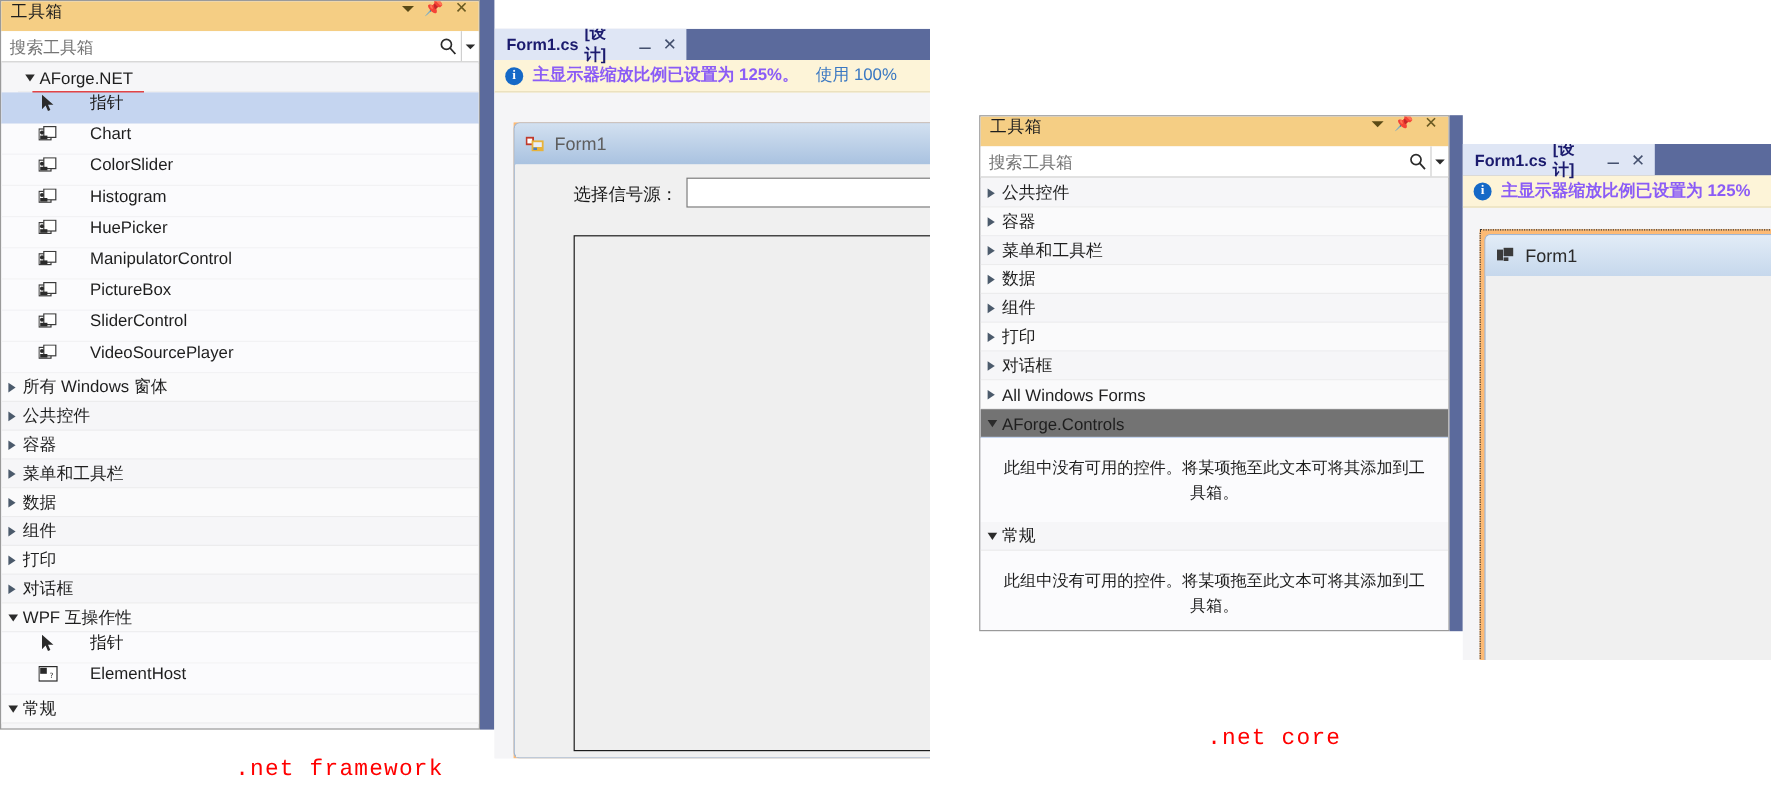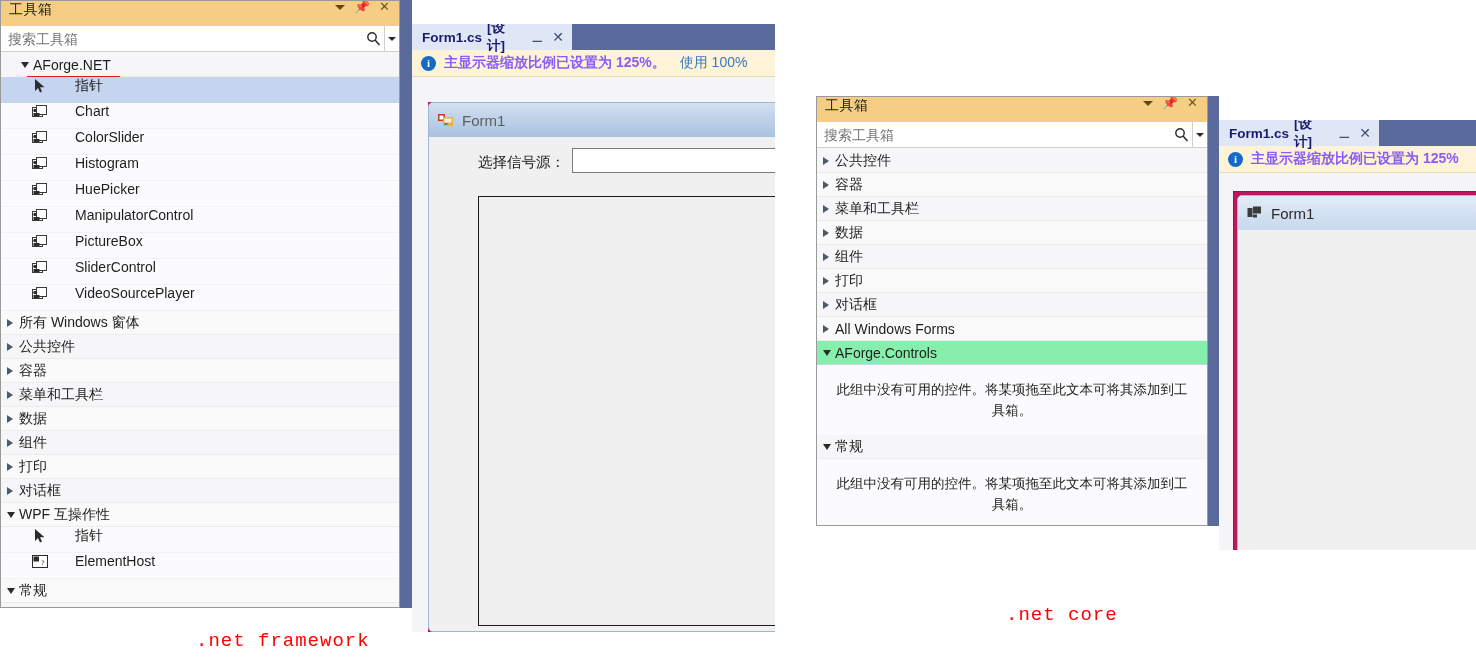--- a/index.html
+++ b/index.html
@@ -24,21 +24,21 @@
   .tb-search-icon{width:22px;display:flex;align-items:center;justify-content:center;color:#2b2b2b;}
   .tb-search-drop{width:14px;border-left:1px solid #cfcfcf;height:100%;display:flex;align-items:center;justify-content:center;}
   .tb-search-drop i{width:0;height:0;border-left:4px solid transparent;border-right:4px solid transparent;border-top:4px solid #2b2b2b;display:block;}
 
   .tb-list{position:absolute;left:0;right:0;overflow:hidden;}
 
   .grp{height:24px;display:flex;align-items:center;font-size:14px;color:#1e1e1e;padding-left:18px;box-sizing:border-box;
        border-bottom:1px solid #ececed;background:#f6f6f8;}
   .grp.alt{background:#fafafb;}
   .grp .tri{position:absolute;left:6px;}
-  .grp.sel{background:#86efac;border-bottom:1px solid #c5d5f0;}
+  .grp.sel{background:#737373;border-bottom:1px solid #c5d5f0;}
   .grp-wrap{position:relative;padding-left:14px;}
 
   .tri-closed{width:0;height:0;border-top:4.5px solid transparent;border-bottom:4.5px solid transparent;border-left:6px solid #4b5a6b;}
   .tri-open{width:0;height:0;border-left:4.5px solid transparent;border-right:4.5px solid transparent;border-top:6px solid #2b2b2b;}
 
   .item{height:26px;display:flex;align-items:flex-start;font-size:14px;color:#1e1e1e;box-sizing:border-box;padding-left:30px;
         background:#fbfbfd;border-bottom:1px solid #f2f2f4;position:relative;}
   .item.sel{background:#c5d5f0;border-bottom:1px solid #c5d5f0;}
   .item .ico{position:absolute;left:30px;width:18px;height:18px;display:flex;align-items:center;justify-content:center;}
   .item .lbl{padding-left:44px;}
@@ -59,21 +59,21 @@
   .dtab-pin{margin-left:10px;color:#44506e;font-size:13px;}
   .dtab-x{margin-left:9px;color:#44506e;font-size:14px;}
 
   .infobar{height:27px;background:#fdf4d8;border-bottom:1px solid #e6dcb8;display:flex;align-items:center;padding-left:9px;box-sizing:border-box;white-space:nowrap;overflow:hidden;}
   .info-i{width:15px;height:15px;border-radius:50%;background:#1569c7;color:#fff;font-size:11px;font-weight:bold;display:flex;align-items:center;justify-content:center;font-family:"Liberation Serif",serif;}
   .info-txt{font-size:14px;color:#8b5cf6;margin-left:8px;font-weight:bold;}
   .info-link{font-size:14px;color:#3a78c2;margin-left:14px;}
 
   .dsurface{position:absolute;left:0;right:0;background:#f5f5f7;}
 
-  .formwin{position:absolute;border:1px dotted #333;box-sizing:border-box;background:#be185d;}
+  .formwin{position:absolute;border:1px dotted #333;box-sizing:border-box;background:#fdba74;}
   .formwin-inner{position:absolute;inset:3px;background:#f0f0f0;border:1px solid #9fb6d4;box-sizing:border-box;}
   .formtitle{height:34px;background:linear-gradient(to bottom,#d2e0f0,#a9c2e0);display:flex;align-items:center;padding-left:9px;box-sizing:border-box;border-top-left-radius:4px;border-top-right-radius:4px;}
   .formtitle.plain{background:linear-gradient(to bottom,#e2ecf7,#c6d8ec);}
   .form-ico{width:16px;height:16px;position:relative;margin-right:8px;}
   .formname{font-size:15px;color:#5e5e5e;}
   .formname.dark{color:#2b2b2b;}
   .formbody{position:absolute;left:1px;right:0;top:34px;bottom:0;background:#f0f0f0;}
 
   .fld-label{position:absolute;font-size:14.5px;color:#1a1a1a;}
   .fld-box{position:absolute;background:#ffffff;border:1px solid #7a7a7a;box-sizing:border-box;}

